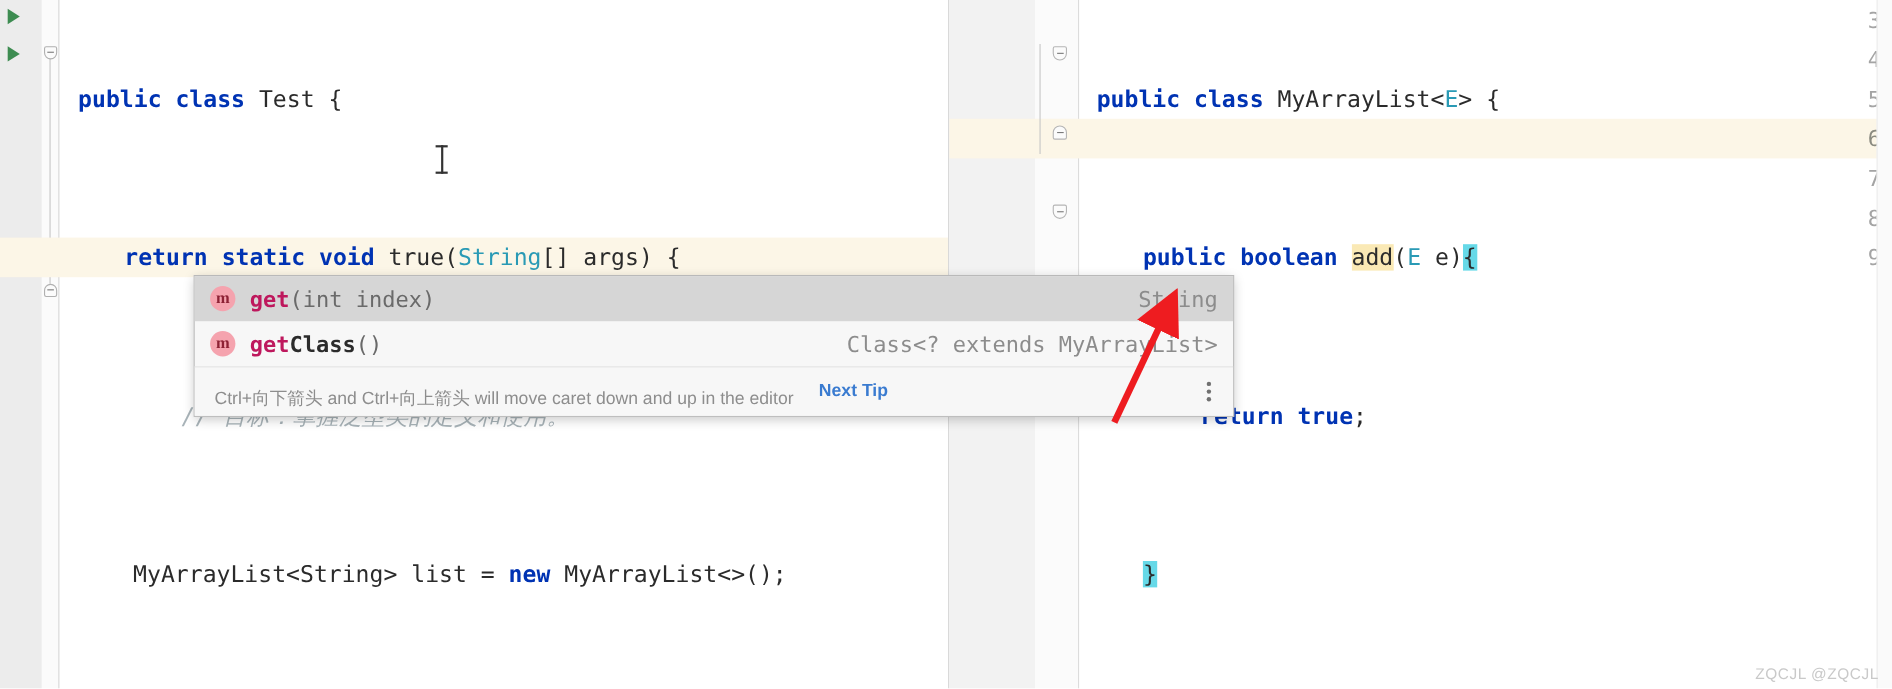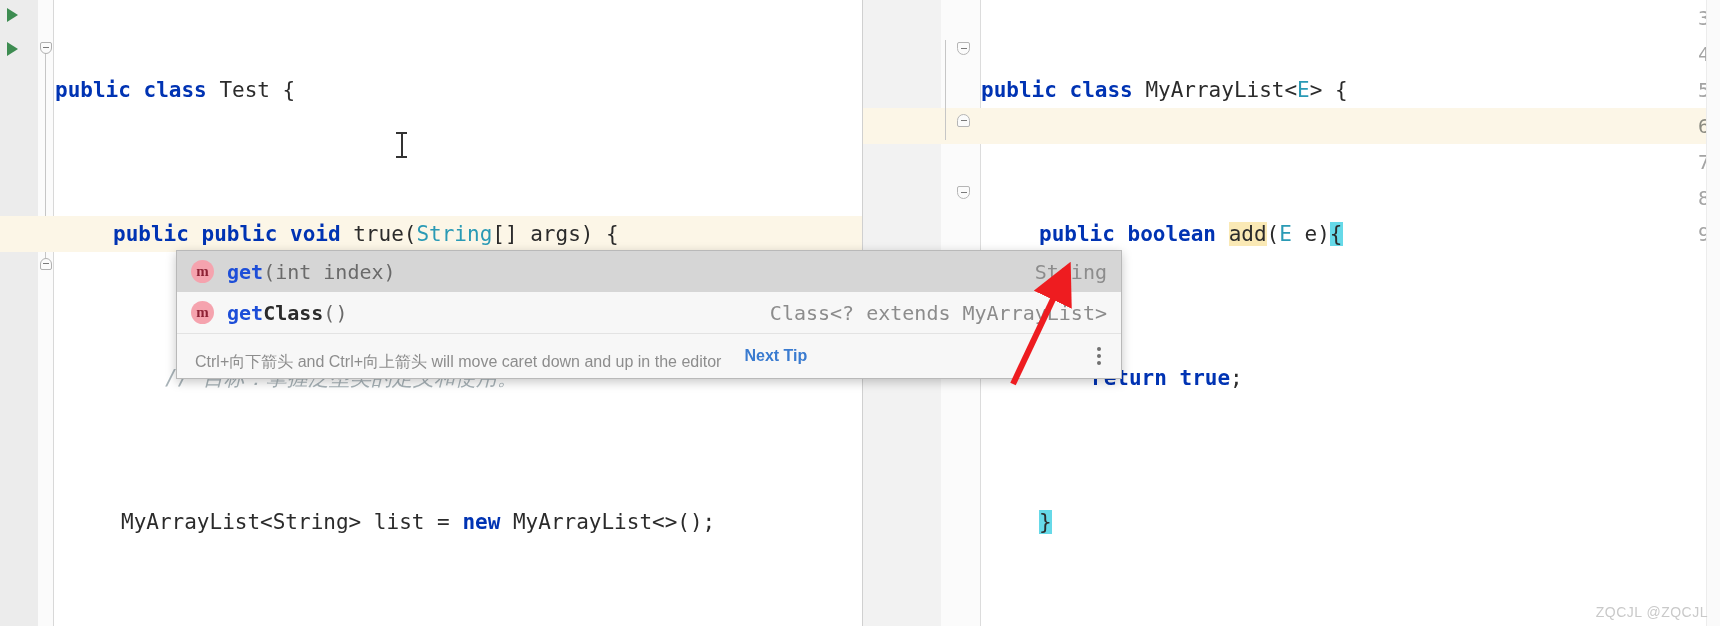--- a/index.html
+++ b/index.html
@@ -88,21 +88,21 @@
     font-size: 21px;
     line-height: 36px;
     letter-spacing: 0px;
     color: #2b2b2b;
     white-space: pre;
   }
 
   .code-line {
     position: relative;
     height: 36px;
-    padding-left: 0;
+    padding-left: 16px;
     white-space: pre;
   }
 
   .line-hl-left {
     position: absolute;
     left: 0;
     width: 862px;
     height: 36px;
     background: #fcf6e7;
     z-index: 0;
@@ -231,21 +231,21 @@
     font-size: 15px;
     font-weight: 700;
     line-height: 23px;
     text-align: center;
     margin-right: 13px;
     flex: 0 0 auto;
     font-family: "Liberation Serif", serif;
   }
 
   .pop-label { flex: 0 0 auto; white-space: pre; }
-  .pop-name { color: #1d4ed8; font-weight: 700; }
+  .pop-name { color: #be185d; font-weight: 700; }
   .pop-sig  { color: #6a6a6a; }
   .pop-name-dark { color: #2b2b2b; font-weight: 700; text-align: center; }
   .pop-spacer { flex: 1 1 auto; }
   .pop-type { color: #8c8c8c; white-space: pre; font-size: 20px; }
 
   .popup-footer {
     position: relative;
     display: flex;
     align-items: center;
     height: 45px;
@@ -345,21 +345,21 @@
 
     <div class="fold-line" style="top:48px; height:210px;"></div>
     <div class="fold-marker top" style="top:42px;"></div>
     <div class="fold-marker bot" style="top:258px;"></div>
 
     <div class="line-hl-left" style="top:216px;"></div>
 
     <div class="code-left">
       <div class="code-line"><span class="kw">public class </span><span class="plain">Test {</span></div>
 
-      <div class="code-line" style="padding-left:58px;"><span class="kw">public public void </span><span class="plain">true(</span><span class="gen">String</span><span class="plain">[] args) {</span></div>
+      <div class="code-line" style="padding-left:58px;"><span class="kw">return static void </span><span class="plain">true(</span><span class="gen">String</span><span class="plain">[] args) {</span></div>
 
       <div class="code-line" style="padding-left:110px;"><span class="com">// 目标：掌握泛型类的定义和使用。</span></div>
 
       <div class="code-line" style="padding-left:66px;"><span class="plain">MyArrayList&lt;String&gt; list = </span><span class="kw">new </span><span class="plain">MyArrayList&lt;&gt;();</span></div>
 
       
 
       
 
       

